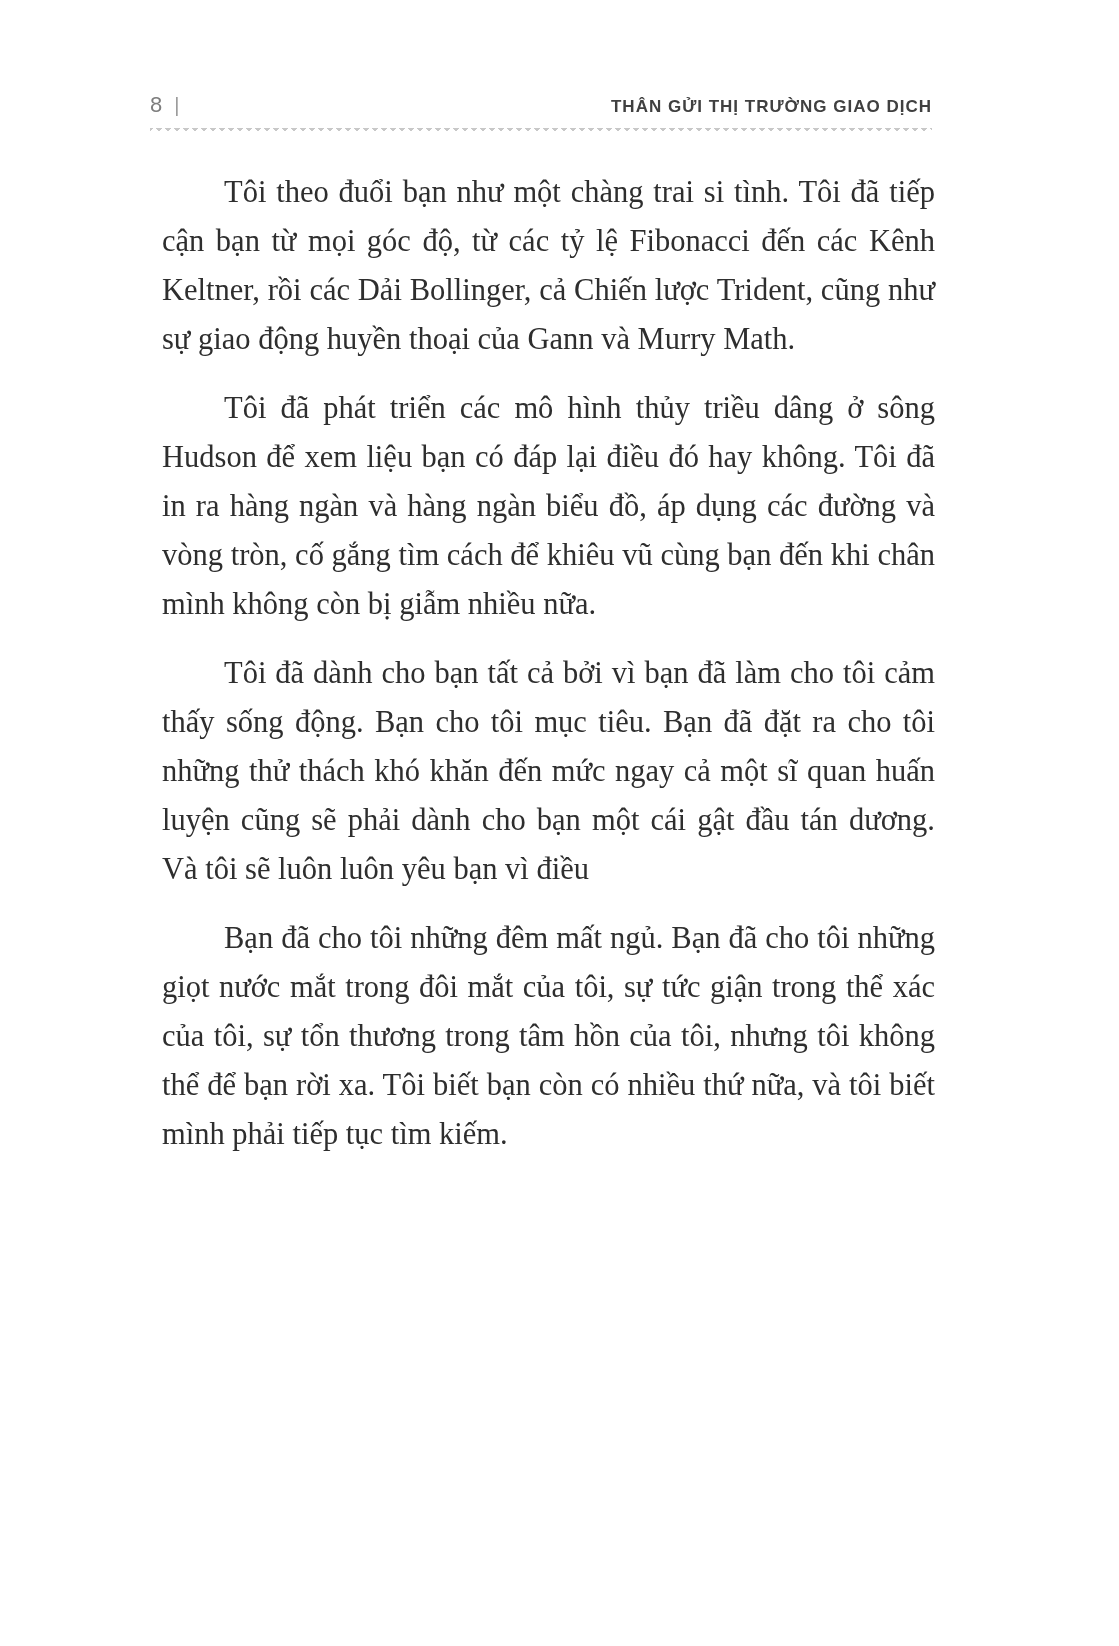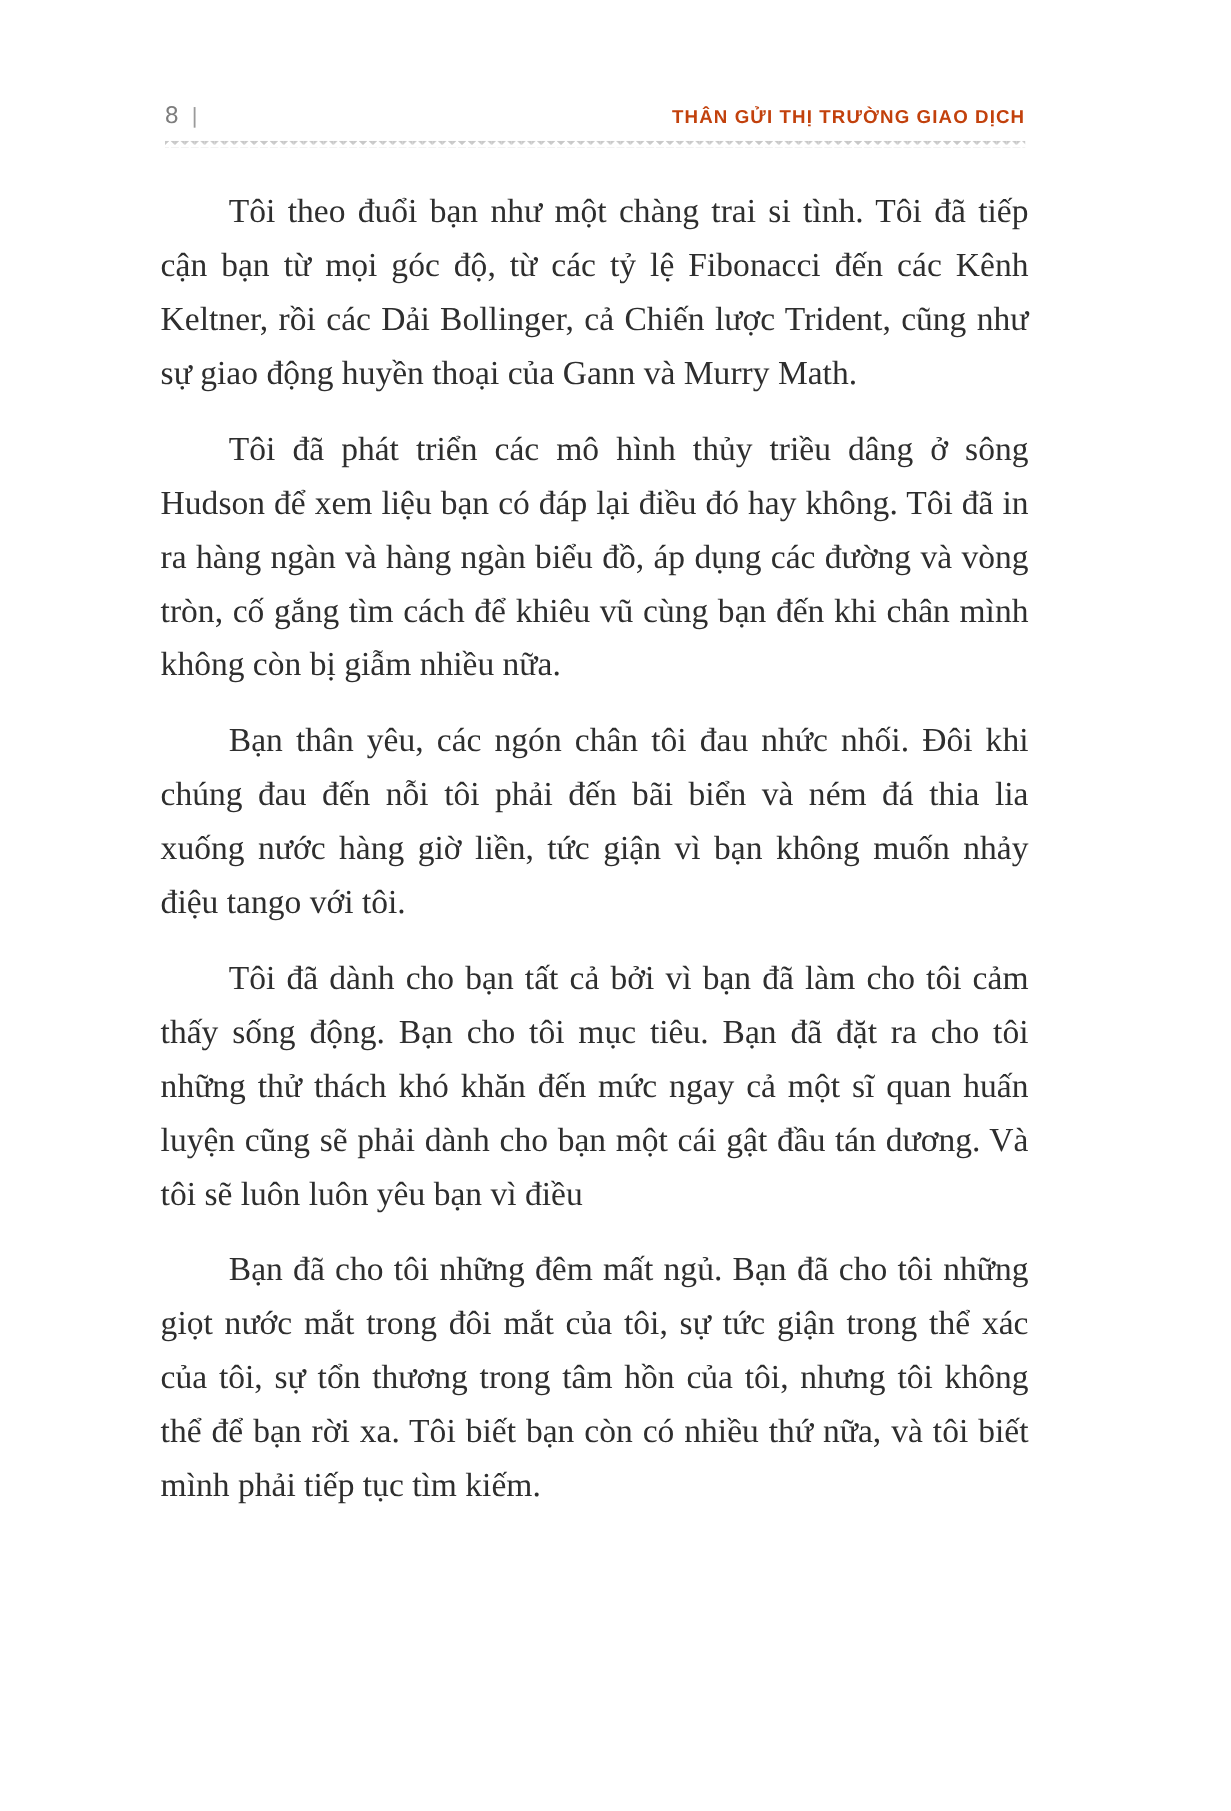--- a/index.html
+++ b/index.html
@@ -40,21 +40,21 @@
   }
   .pageno-bar {
     font-size: 20px;
     color: #9a9a9a;
     font-weight: 300;
   }
   .running-title {
     font-size: 17px;
     font-weight: 700;
     letter-spacing: 1px;
-    color: #c2410c;
+    color: #404040;
     text-transform: uppercase;
   }
   
   .zigzag {
     position: absolute;
     top: 128px;
     left: 150px;
     right: 187px;
     height: 6px;
     background:
@@ -67,21 +67,21 @@
     top: 168px;
     left: 146px;
     right: 184px;
     font-family: "Liberation Serif", "DejaVu Serif", serif;
     font-size: 30.5px;
     line-height: 49px;
     color: #2e2e2e;
     text-align: justify;
   }
   .page-body p {
-    margin: 0 0 20px 0;
+    margin: 0 0 20px 16px;
     text-indent: 62px;
   }
 </style>
 </head>
 <body>
 
 <div class="page">
 
   <header class="running-header">
     <div class="pageno-group">
@@ -89,18 +89,17 @@
       <span class="pageno-bar">|</span>
     </div>
     <div class="running-title">THÂN GỬI THỊ TRƯỜNG GIAO DỊCH</div>
   </header>
 
   <div class="zigzag"></div>
 
   <main class="page-body">
     <p>Tôi theo đuổi bạn như một chàng trai si tình. Tôi đã tiếp cận bạn từ mọi góc độ, từ các tỷ lệ Fibonacci đến các Kênh Keltner, rồi các Dải Bollinger, cả Chiến lược Trident, cũng như sự giao động huyền thoại của Gann và Murry Math.</p>
     <p>Tôi đã phát triển các mô hình thủy triều dâng ở sông Hudson để xem liệu bạn có đáp lại điều đó hay không. Tôi đã in ra hàng ngàn và hàng ngàn biểu đồ, áp dụng các đường và vòng tròn, cố gắng tìm cách để khiêu vũ cùng bạn đến khi chân mình không còn bị giẫm nhiều nữa.</p>
-    <p>Bạn thân yêu, các ngón chân tôi đau nhức nhối. Đôi khi chúng đau đến nỗi tôi phải đến bãi biển và ném đá thia lia xuống nước hàng giờ liền, tức giận vì bạn không muốn nhảy điệu tango với tôi.</p>
     <p>Tôi đã dành cho bạn tất cả bởi vì bạn đã làm cho tôi cảm thấy sống động. Bạn cho tôi mục tiêu. Bạn đã đặt ra cho tôi những thử thách khó khăn đến mức ngay cả một sĩ quan huấn luyện cũng sẽ phải dành cho bạn một cái gật đầu tán dương. Và tôi sẽ luôn luôn yêu bạn vì điều</p>
     <p>Bạn đã cho tôi những đêm mất ngủ. Bạn đã cho tôi những giọt nước mắt trong đôi mắt của tôi, sự tức giận trong thể xác của tôi, sự tổn thương trong tâm hồn của tôi, nhưng tôi không thể để bạn rời xa. Tôi biết bạn còn có nhiều thứ nữa, và tôi biết mình phải tiếp tục tìm kiếm.</p>
   </main>
 
 </div>
 
 </body></html>

